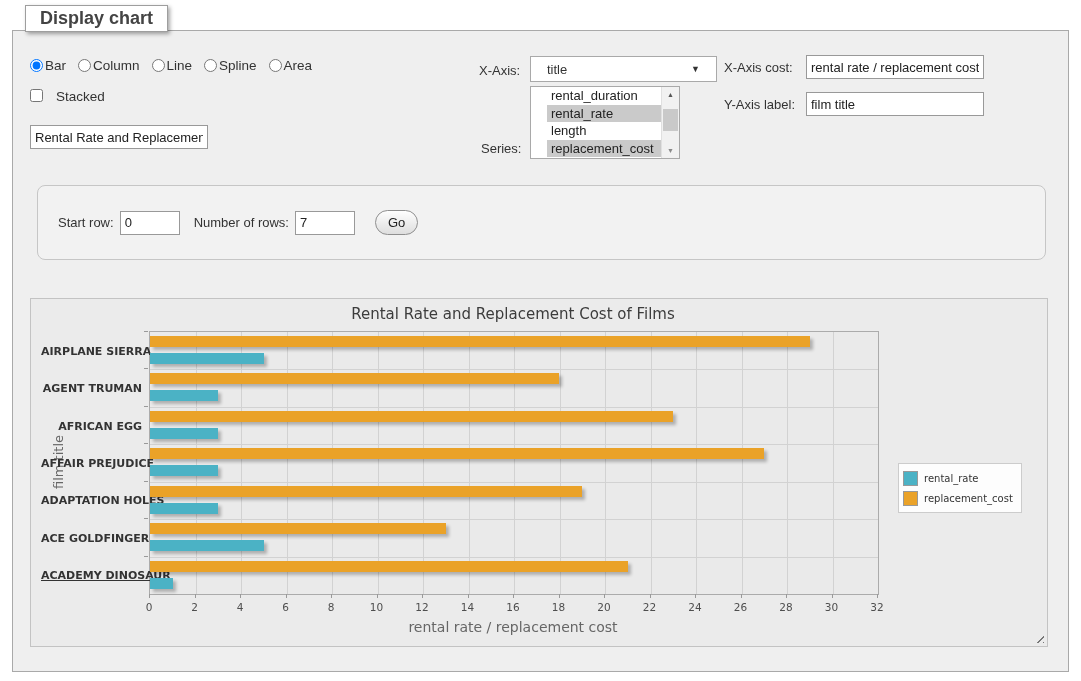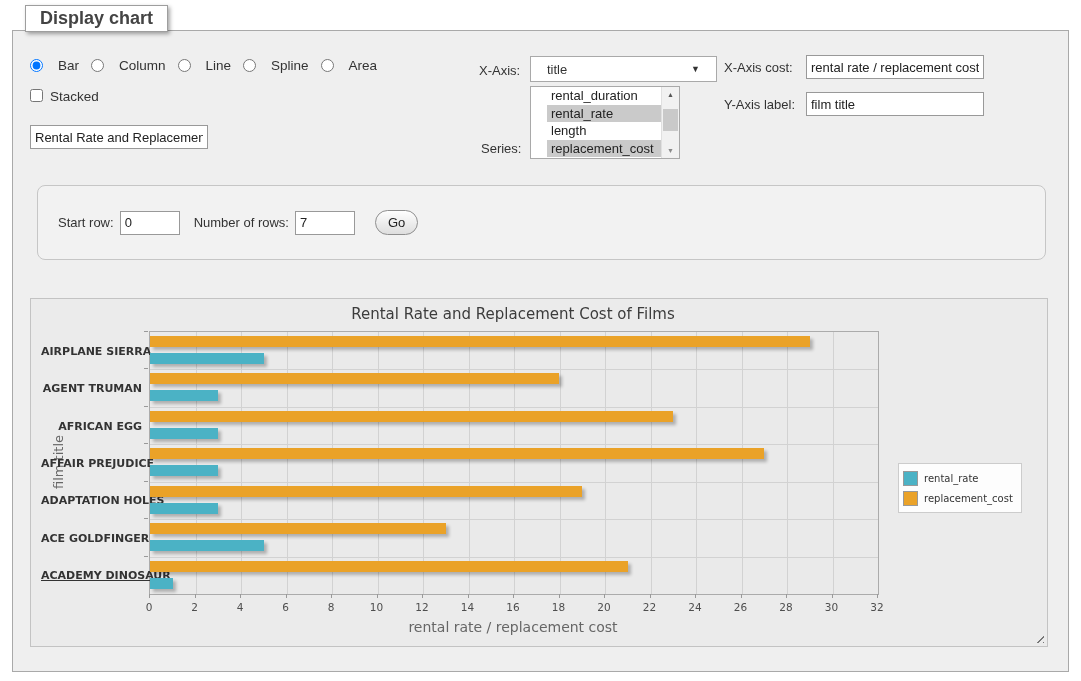--- a/index.html
+++ b/index.html
@@ -9,22 +9,22 @@
   
   .frame{position:absolute;left:12px;top:30px;width:1055px;height:640px;
          background:#efefef;border:1px solid #a9a9a9;}
   .tab{position:absolute;left:25px;top:5px;height:25px;padding:0 14px;background:#ffffff;
        border:1px solid #9e9e9e;box-shadow:2px 2px 4px rgba(0,0,0,0.35);
        font-weight:bold;font-size:18px;color:#444;display:flex;align-items:center;z-index:5;}
 
   
   .ctl{position:absolute;}
   .radio-row{left:30px;top:58px;display:flex;align-items:center;gap:4px;}
-  .radio-row label{margin-right:8px;display:flex;align-items:center;gap:13px;font-size:13.5px;}
-  .stacked-row{left:30px;top:89px;display:flex;align-items:flex-start;gap:5px;font-size:13.5px;}
+  .radio-row label{margin-right:8px;display:flex;align-items:center;gap:0;font-size:13.5px;}
+  .stacked-row{left:30px;top:89px;display:flex;align-items:flex-start;gap:11px;font-size:13.5px;}
   input[type=radio],input[type=checkbox]{margin:0 2px 0 0;}
   .txt{border:1px solid #999;background:#fff;font-family:"Liberation Sans",sans-serif;
        font-size:13px;color:#222;padding:2px 4px;height:18px;}
   #title-input{left:30px;top:125px;width:168px;position:absolute;}
   .lbl{position:absolute;color:#333;font-size:13px;white-space:nowrap;}
 
   
   .select{position:absolute;left:530px;top:56px;width:153px;height:24px;background:#fff;
           border:1px solid #a9a9a9;display:flex;align-items:center;padding:0 16px;
           justify-content:space-between;cursor:default;}

